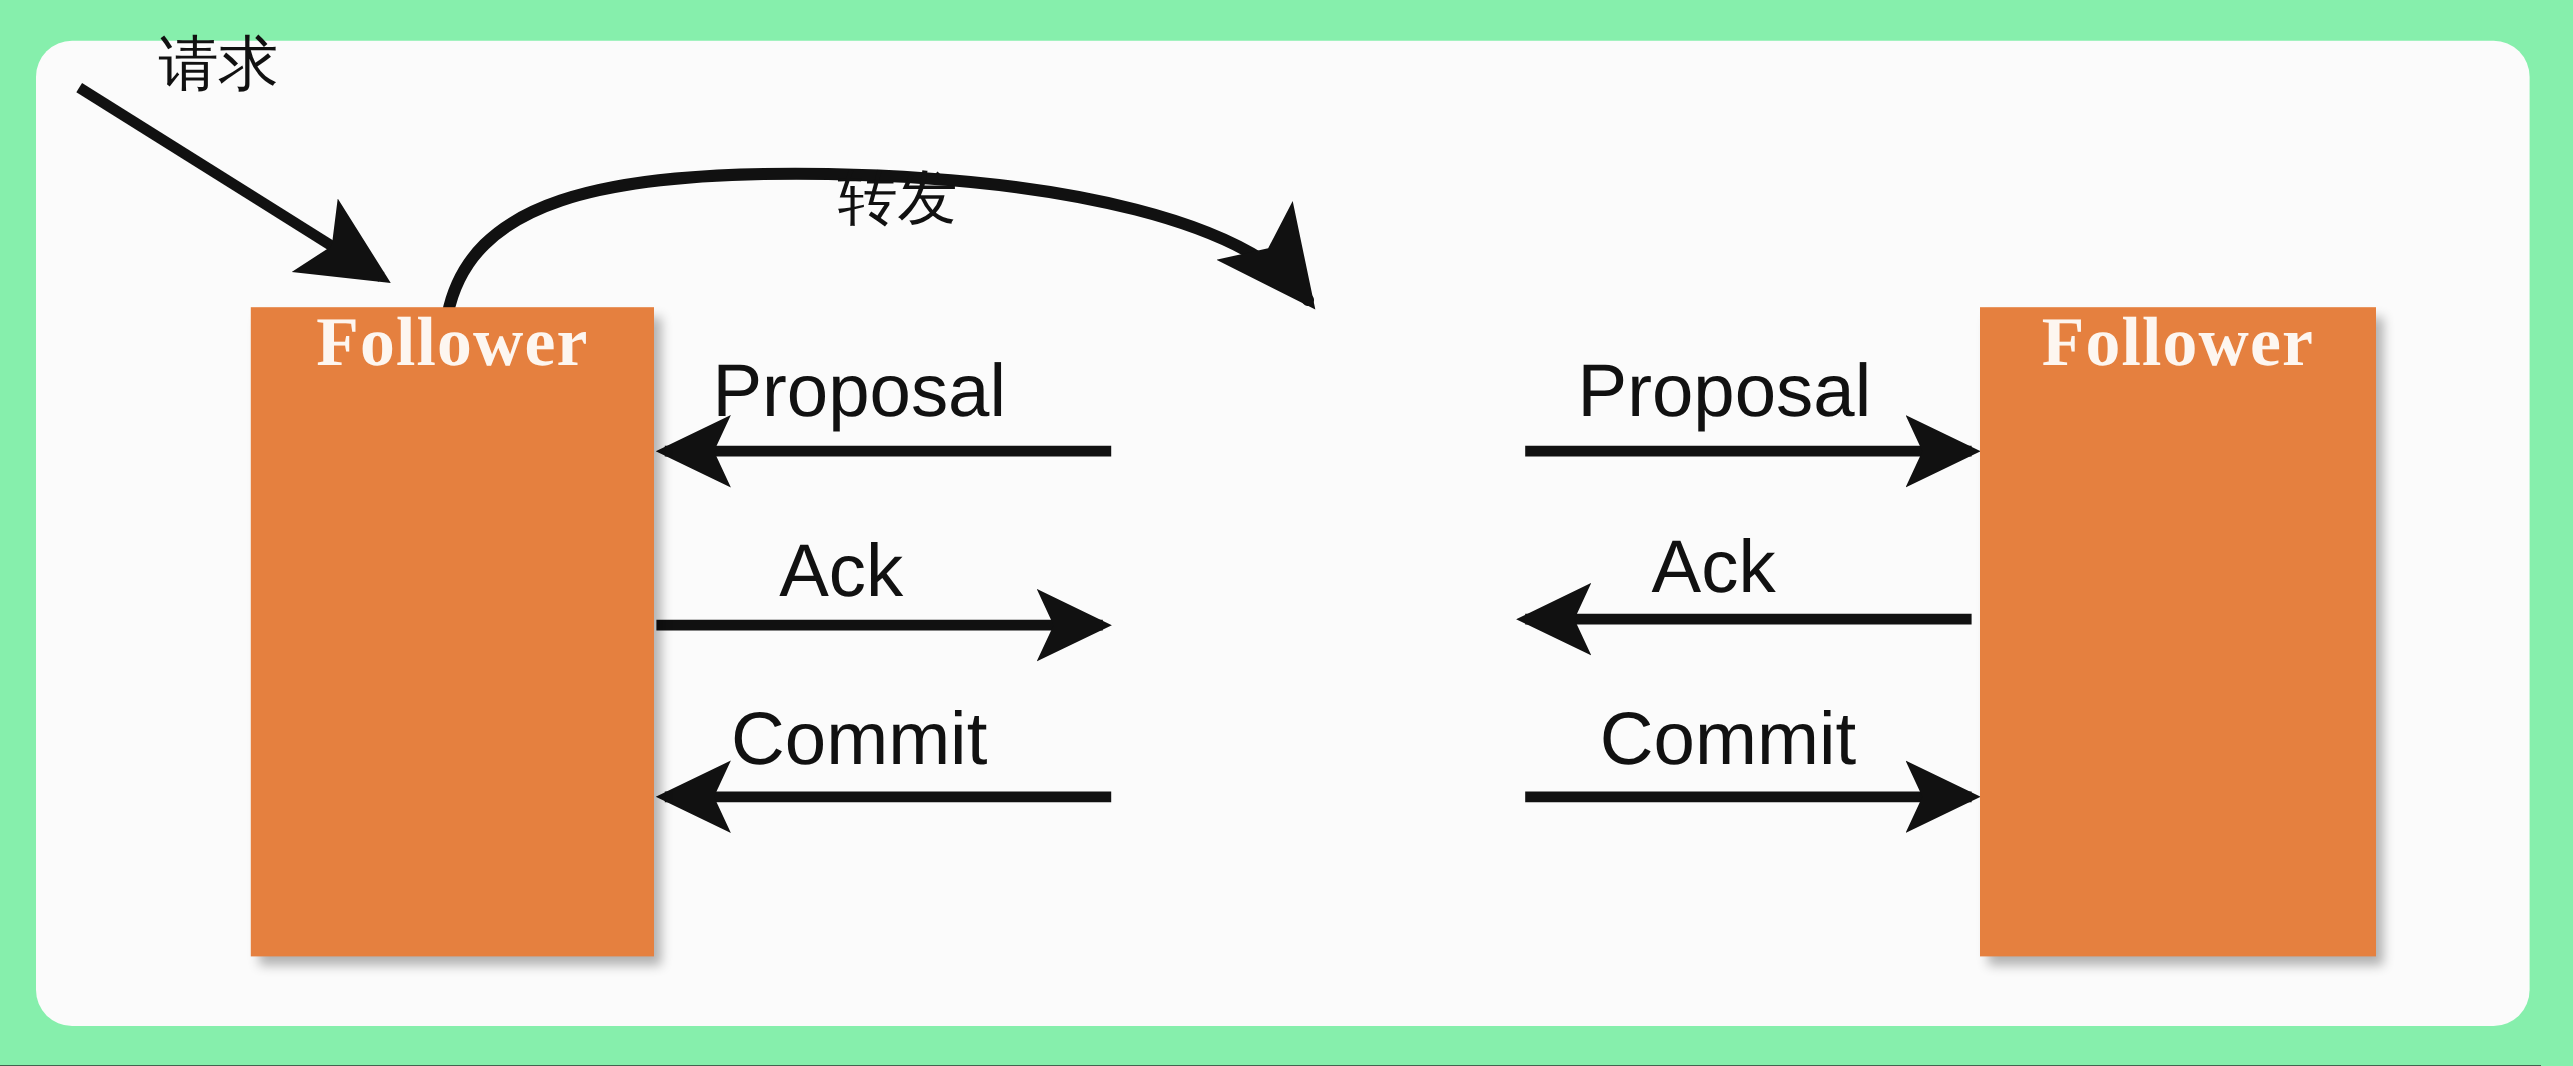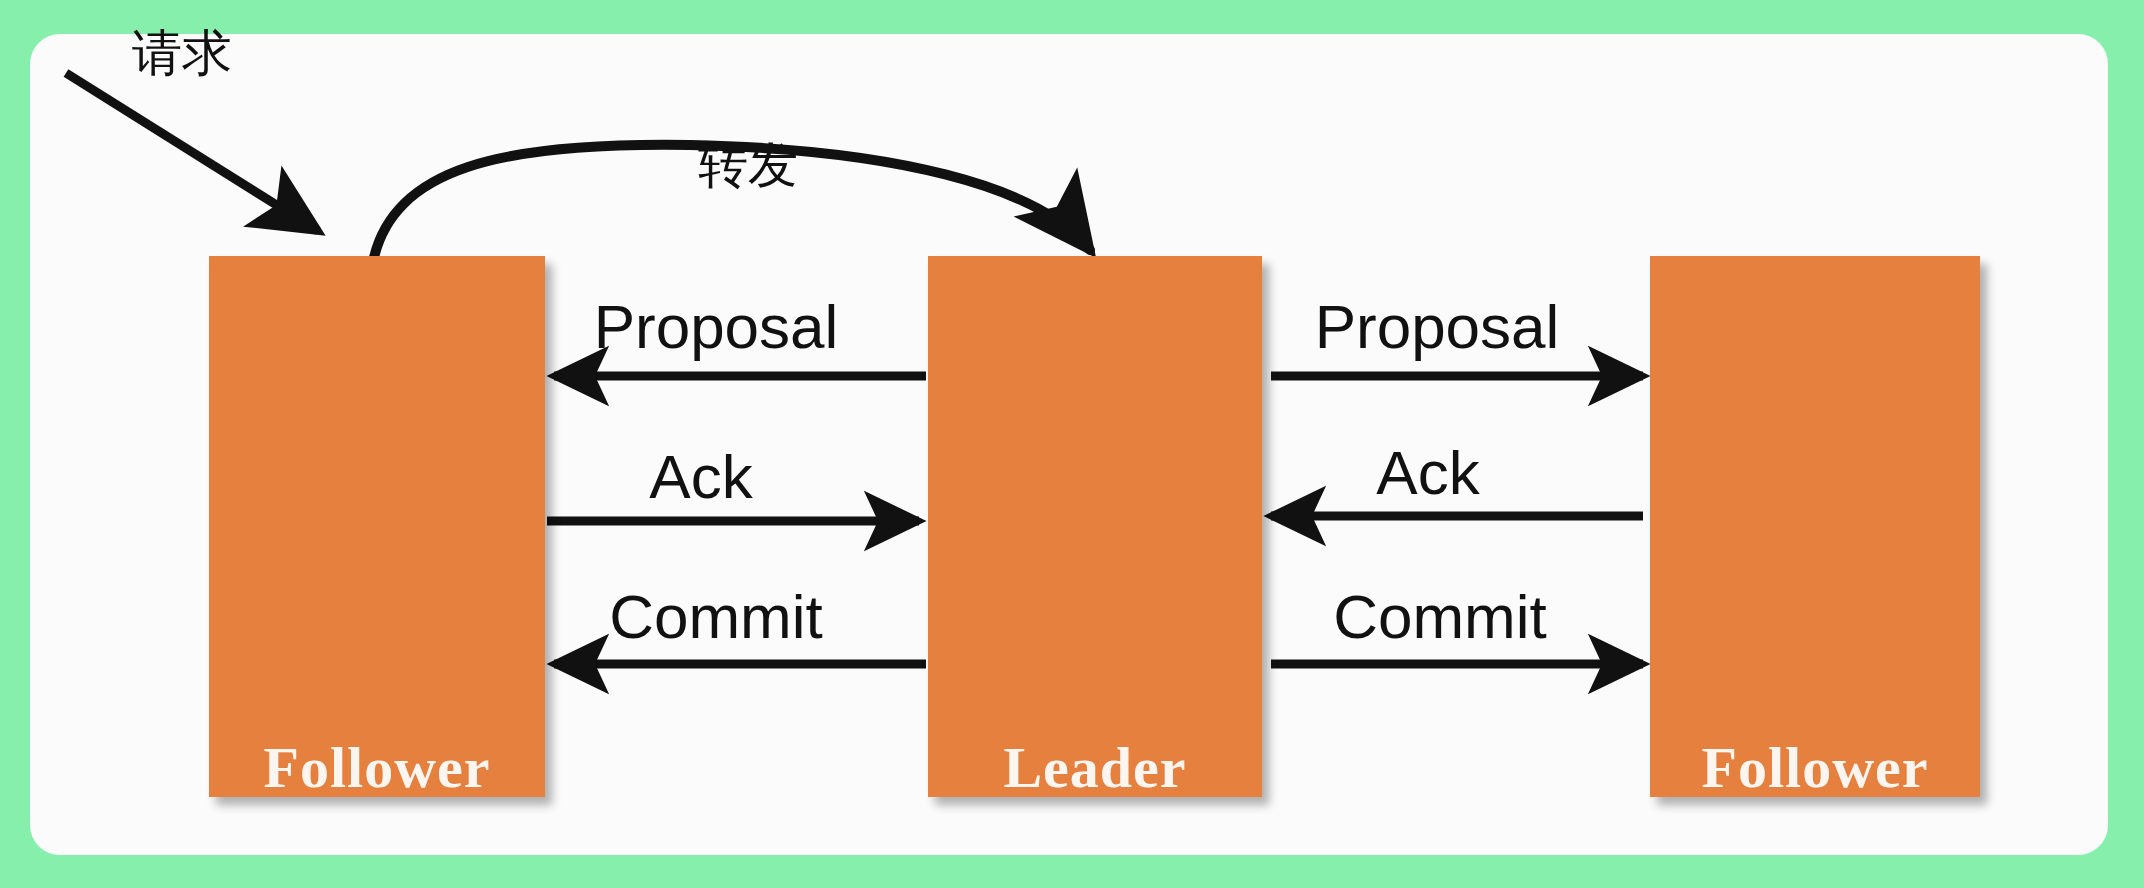--- a/index.html
+++ b/index.html
@@ -22,21 +22,21 @@
     width: 2078px;
     height: 821px;
     background: #fbfbfb;
     border-radius: 30px;
   }
   .node-box {
     position: absolute;
     background: #e5803f;
     box-shadow: 7px 8px 9px rgba(0,0,0,0.30);
     display: flex;
-    align-items: flex-end;
+    align-items: flex-start;
     justify-content: center;
   }
   .node-label {
     font-family: "Liberation Serif", "DejaVu Serif", serif;
     font-weight: bold;
     font-size: 58px;
     color: #fdf6f0;
     letter-spacing: 1px;
     line-height: 1;
     user-select: none;
@@ -130,21 +130,18 @@
   <div class="edge-label" style="left:1437px; top:296px;">Proposal</div>
 
   <div class="edge-label" style="left:1428px; top:442px;">Ack</div>
 
   <div class="edge-label" style="left:1440px; top:586px;">Commit</div>
 
   <div class="node-box" style="left:209px; top:256px; width:336px; height:541px;">
     <span class="node-label">Follower</span>
   </div>
 
-  <div class="node-box" style="left:928px; top:256px; width:334px; height:541px;">
-    <span class="node-label">Leader</span>
-  </div>
 
   <div class="node-box" style="left:1650px; top:256px; width:330px; height:541px;">
     <span class="node-label">Follower</span>
   </div>
 
 </div>
 
 </body></html>

